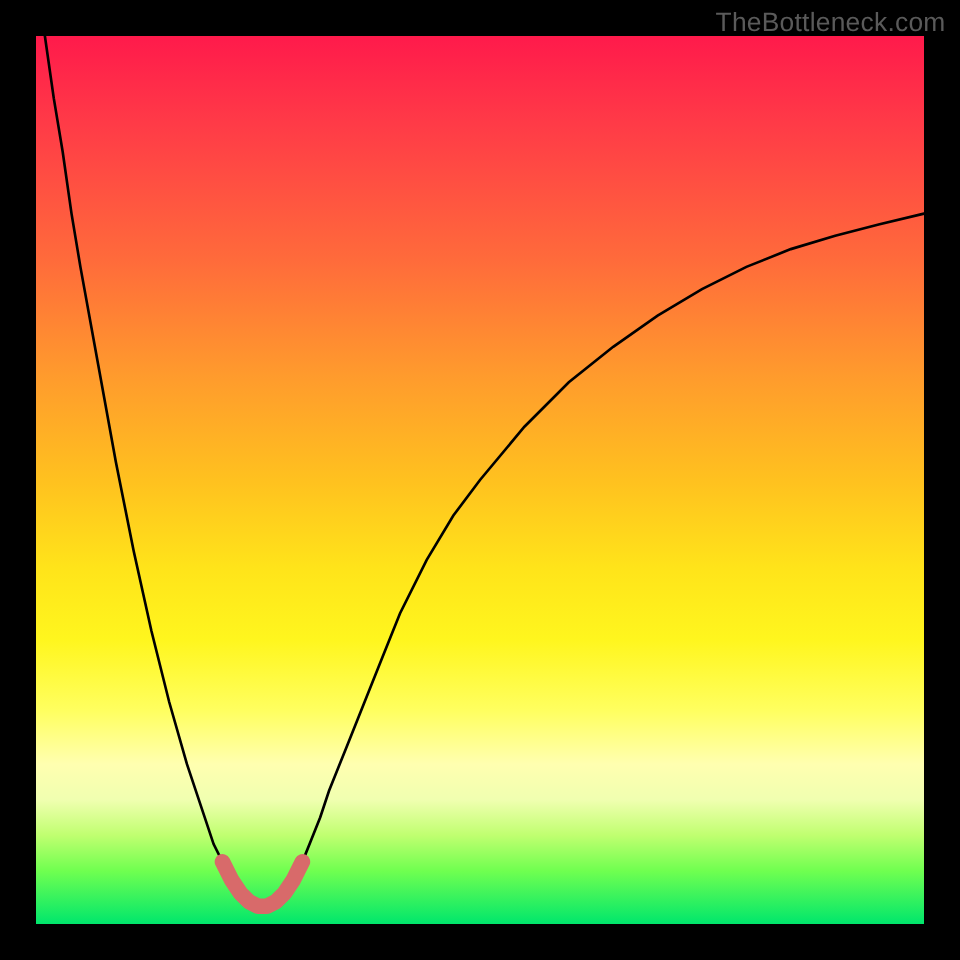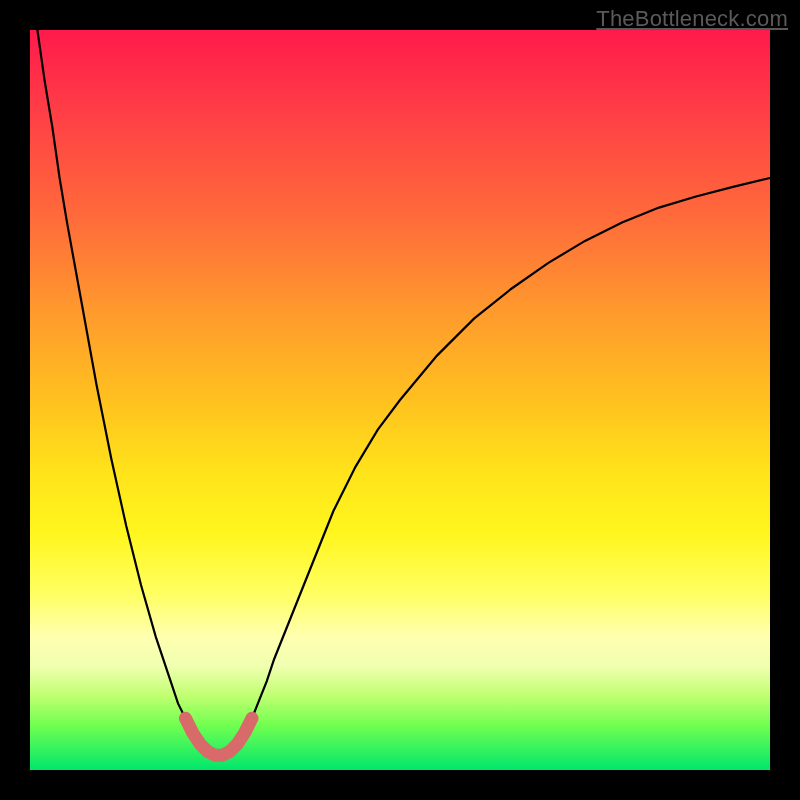--- a/index.html
+++ b/index.html
@@ -42,21 +42,20 @@
     );
   }
   .watermark {
     position: absolute;
     top: 6px;
     right: 12px;
     color: #5a5a5a;
     font-size: 22px;
     letter-spacing: 0.2px;
     user-select: none;
-    text-decoration: underline;
   }
   svg.curve {
     position: absolute;
     left: 0;
     top: 0;
     width: 740px;
     height: 740px;
     overflow: visible;
   }
 </style>

